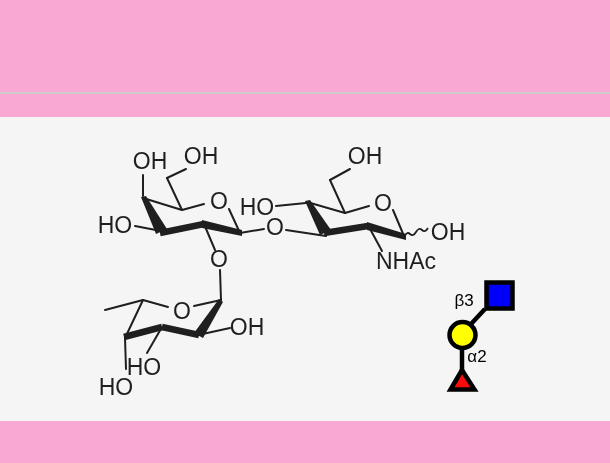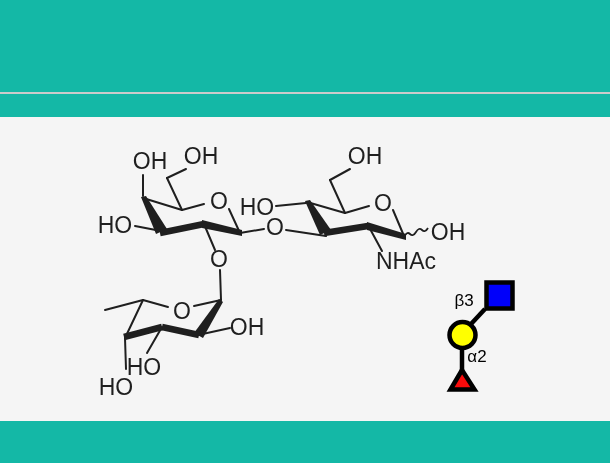--- a/index.html
+++ b/index.html
@@ -1,21 +1,21 @@
 <!DOCTYPE html>
 <html><head>
 <meta charset="utf-8">
 <style>
   html,body{margin:0;padding:0;}
   body{
     width:610px;height:463px;overflow:hidden;
     background:#ffffff;
     font-family:"Liberation Sans", sans-serif;
   }
-  .stage{position:relative;width:610px;height:463px;background:#14b8a6;}
+  .stage{position:relative;width:610px;height:463px;background:#f9a8d4;}
   .divider{position:absolute;left:0;top:92px;width:610px;height:1.5px;background:#cbcbcb;}
   .panel{position:absolute;left:0;top:117px;width:610px;height:304px;background:#f5f5f5;}
   svg.drawing{position:absolute;left:0;top:0;width:610px;height:463px;}
 
   .bond{stroke:#1f1f1f;stroke-width:2;fill:none;stroke-linecap:round;}
   .boldline{stroke:#1f1f1f;stroke-width:6.5;fill:none;stroke-linecap:butt;}
   .wedge{fill:#1f1f1f;stroke:none;}
   .squiggle{stroke:#1f1f1f;stroke-width:1.8;fill:none;}
   .atom{font-size:23px;fill:#1f1f1f;text-anchor:middle;font-family:"Liberation Sans",sans-serif;}
   .snfg-shape{stroke:#000000;stroke-width:4.5;}

